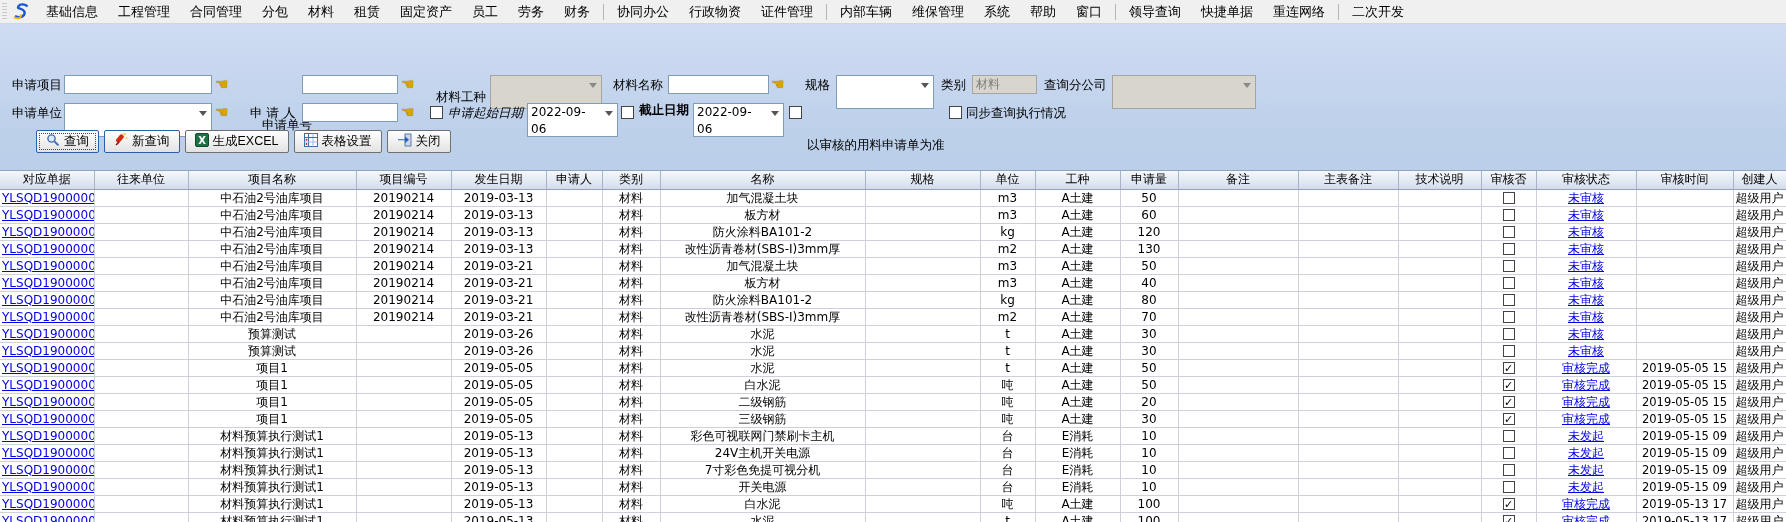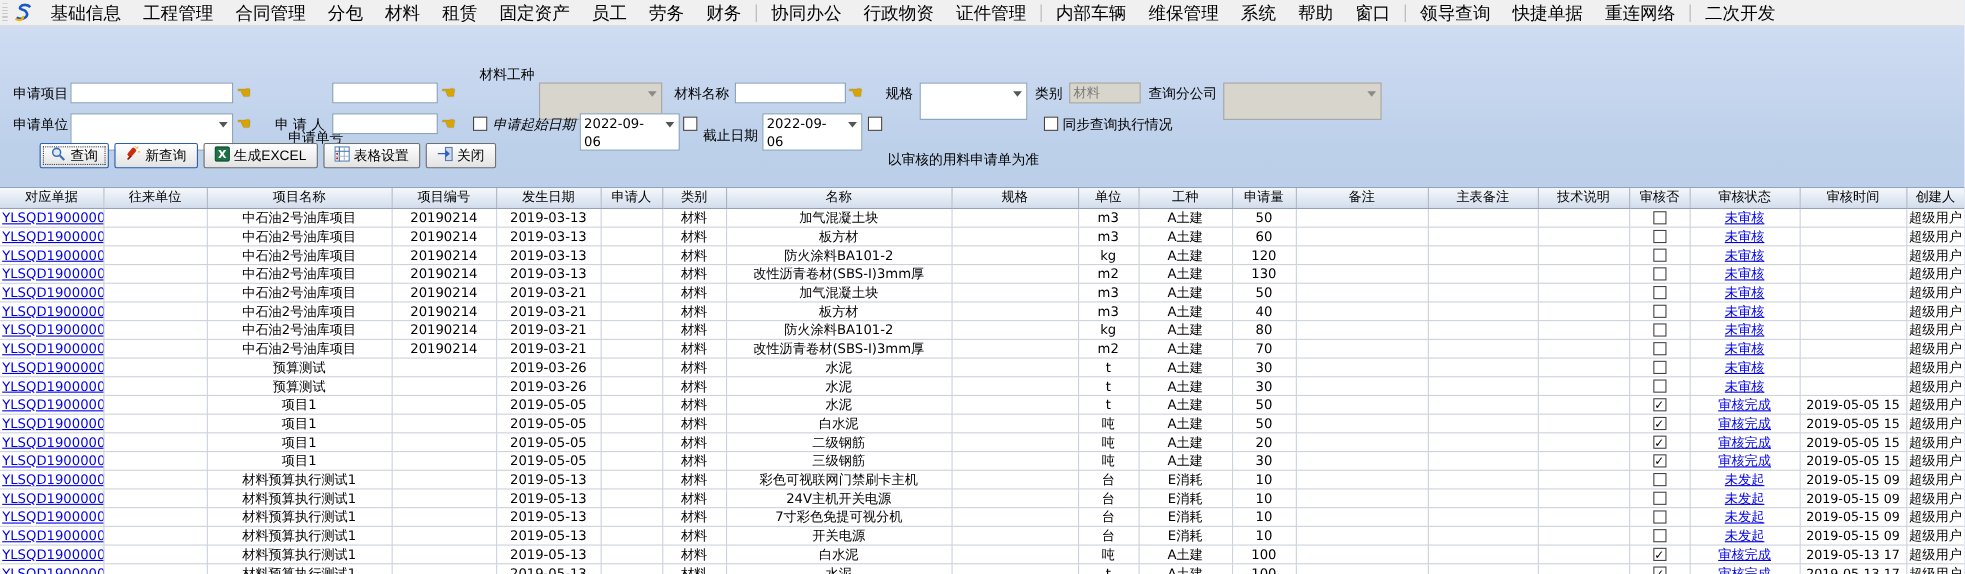--- a/index.html
+++ b/index.html
@@ -5,21 +5,21 @@
   * { margin:0; padding:0; box-sizing:border-box; }
   html,body { width:1786px; height:522px; overflow:hidden; font-family:"DejaVu Sans",sans-serif; }
   .screen { position:relative; width:1786px; height:522px; background:#c3d4ec; overflow:hidden; }
 
   
   .menubar { position:absolute; left:0; top:0; width:100%; height:24px; background:#f0f0f0;
              border-bottom:1px solid #d5d5d5; display:flex; align-items:center; }
   .menu-grip { width:5px; height:18px; margin-left:2px;
                background:repeating-linear-gradient(180deg,#c8c8c8 0 1px,#f0f0f0 1px 3px); }
   .menu-logo { margin:0 6px 0 5px; display:flex; align-items:center; }
-  .menu-item { font-size:16px; color:#000; padding:0 10px; line-height:23px; cursor:default; white-space:nowrap; }
+  .menu-item { font-size:13px; color:#000; padding:0 10px; line-height:23px; cursor:default; white-space:nowrap; }
   .menu-sep { width:1px; height:16px; background:#b5b5b5; margin:0 3px; }
 
   
   .content { position:absolute; left:0; top:24px; width:1786px; height:498px;
              background:linear-gradient(180deg,#cfdcf2 0%,#bdd0ea 22%,#b6cbe8 60%,#bbcee9 100%); }
   .page-title { position:absolute; top:9px; left:0; width:100%; text-align:center;
                 font-size:19px; font-weight:bold; color:#14146a; text-decoration:underline; letter-spacing:2px; }
 
   
   .flabel { position:absolute; font-size:12.5px; color:#000; white-space:nowrap; line-height:19px; }
@@ -104,21 +104,21 @@
   </div>
 
   <div class="content">
 
     <span class="flabel" style="left:12px;top:51px;">申请项目</span>
     <input class="tbox" style="left: 64px; top: 51px; width: 148px;" value="">
     <span class="hand-ic" style="left:215px;top:51px;">☚</span>
     <span class="flabel" style="left:262px;top:51px;margin-top:40px;">申请单号</span>
     <input class="tbox" style="left: 302px; top: 51px; width: 96px;" value="">
     <span class="hand-ic" style="left:401px;top:51px;">☚</span>
-    <span class="flabel" style="left:436px;top:34px;">材料工种</span>
+    <span class="flabel" style="left:436px;top:63px;">材料工种</span>
     <div class="combo dis" style="left:490px;top:51px;width:112px;">
         <span class="arr"></span>
       </div>
     <span class="flabel" style="left:613px;top:51px;">材料名称</span>
     <input class="tbox" style="left: 668px; top: 51px; width: 101px;" value="">
     <span class="hand-ic" style="left:771px;top:51px;">☚</span>
     <span class="flabel" style="left:805px;top:51px;">规格</span>
     <div class="combo" style="left:836px;top:51px;width:98px;">
         <span class="arr"></span>
       </div>
@@ -134,21 +134,21 @@
         <span class="arr"></span>
       </div>
     <span class="hand-ic" style="left:215px;top:79px;">☚</span>
     <span class="flabel" style="left:250px;top:79px;">申 请 人</span>
     <input class="tbox" style="left: 302px; top: 79px; width: 96px;" value="">
     <span class="hand-ic" style="left:401px;top:79px;">☚</span>
     <span class="fcb" style="left:430px;top:82px;"></span>
     <span class="flabel" style="left:448px;top:79px;font-style:italic;">申请起始日期</span>
     <div class="combo" style="left:527px;top:79px;width:91px;">2022-09-06<span class="arr"></span></div>
     <span class="fcb" style="left:621px;top:82px;"></span>
-    <span class="flabel" style="left:639px;top:89px;">截止日期</span>
+    <span class="flabel" style="left:639px;top:76px;font-weight:bold;">截止日期</span>
     <div class="combo" style="left:693px;top:79px;width:91px;">2022-09-06<span class="arr"></span></div>
     <span class="fcb" style="left:789px;top:82px;"></span>
     <span class="flabel" style="left:807px;top:79px;margin-top:32px;">以审核的用料申请单为准</span>
     <span class="fcb" style="left:949px;top:82px;"></span>
     <span class="flabel" style="left:966px;top:79px;">同步查询执行情况</span>
 
     <div class="toolbar">
       <button class="tbtn focus">
         <span>
           <svg width="14" height="14" viewBox="0 0 14 14">

